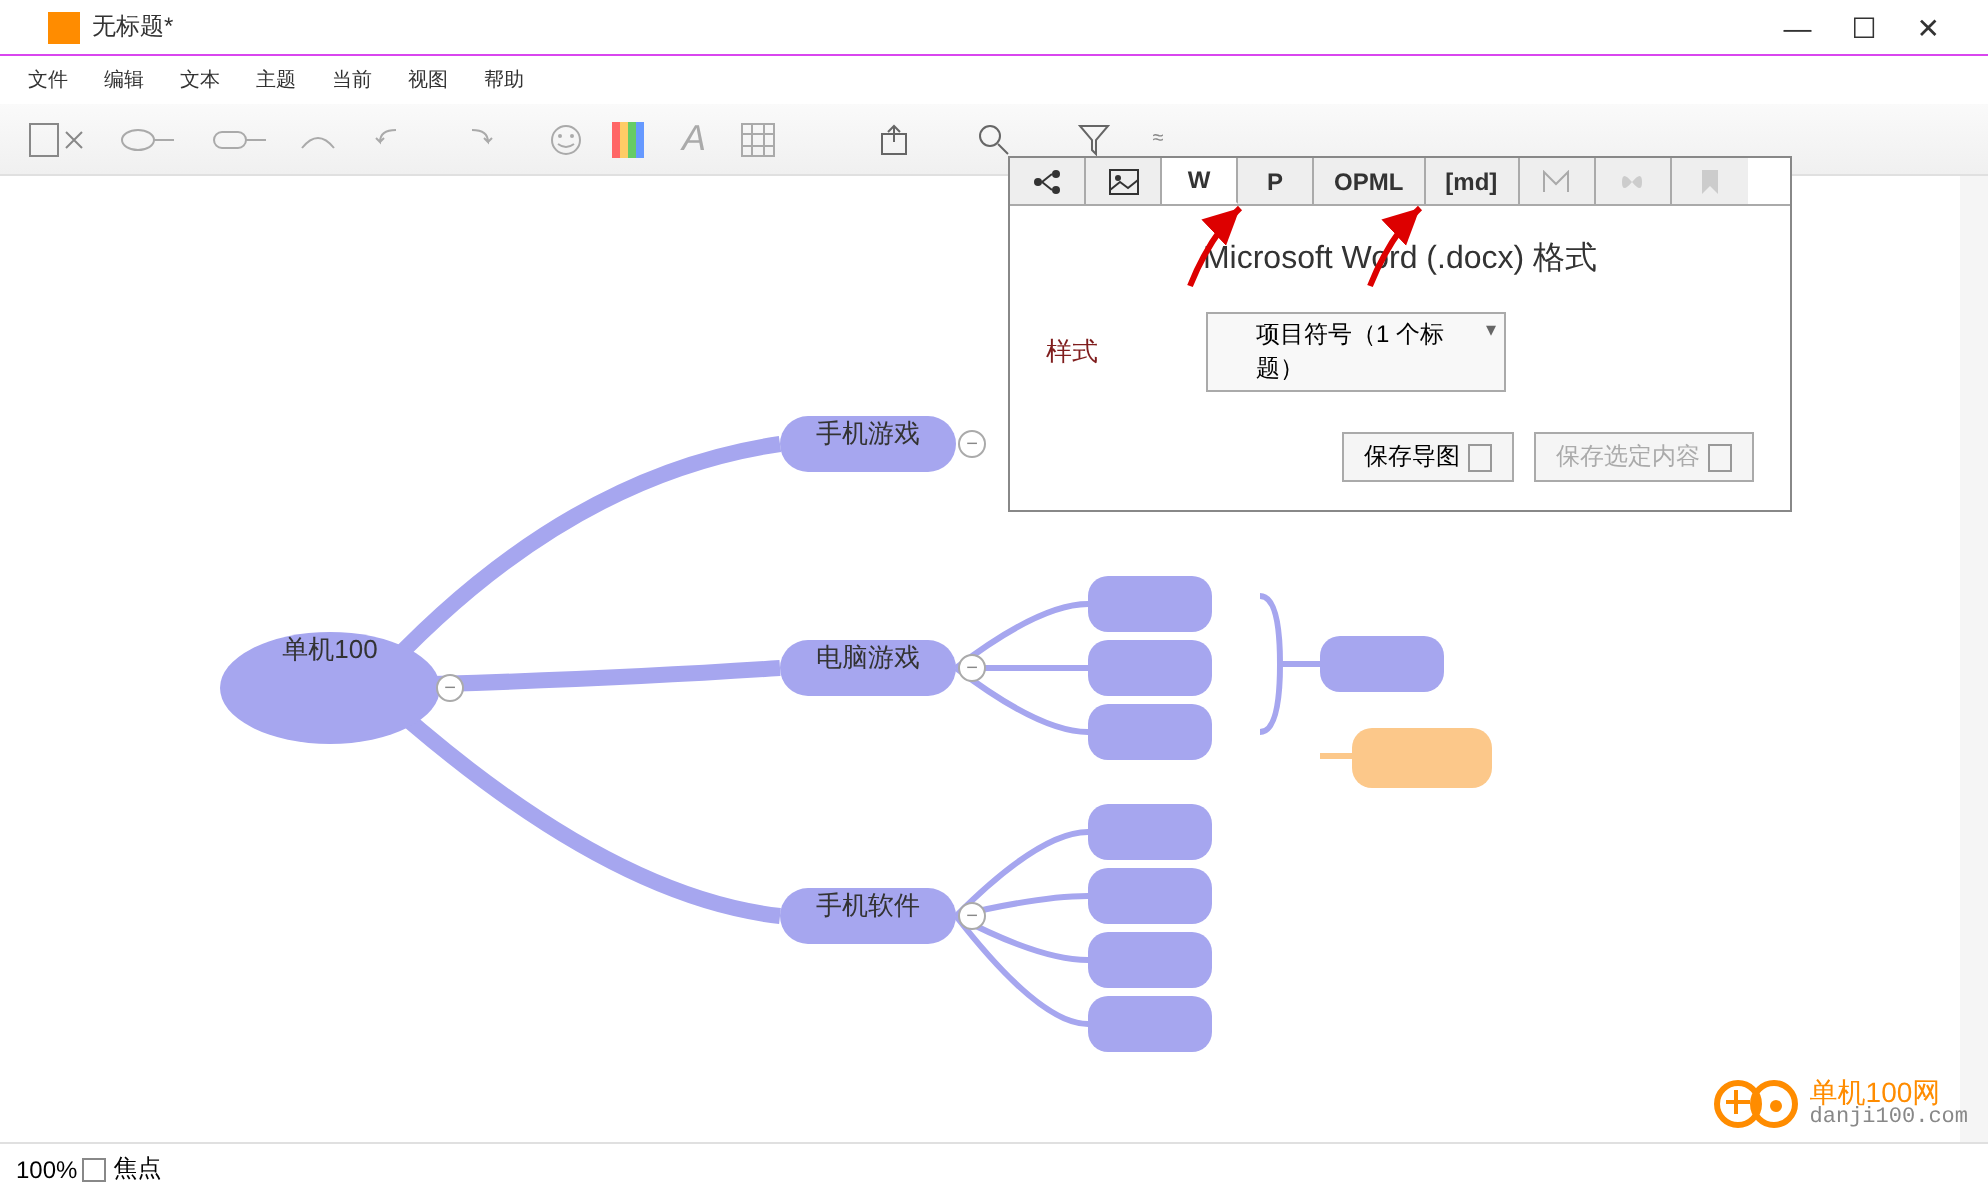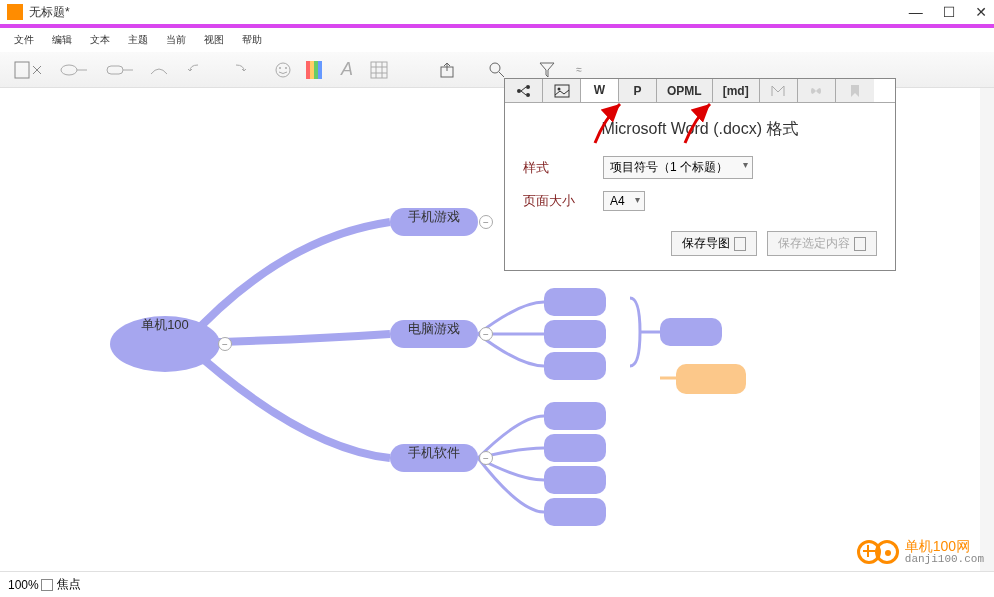--- a/index.html
+++ b/index.html
@@ -1,17 +1,17 @@
 <!DOCTYPE html>
 <html><head>
 <meta charset="utf-8">
 <style>
 * { margin: 0; padding: 0; box-sizing: border-box; font-family: "Microsoft YaHei", sans-serif; }
 body { width: 994px; height: 597px; background: #fff; overflow: hidden; position: relative; font-size: 13px; }
-.titlebar { height: 28px; display: flex; align-items: center; padding: 0 7px; background: #fff; border-bottom: 4px solid #d946ef; }
+.titlebar { height: 28px; display: flex; align-items: center; padding: 0 24px; background: #fff; border-bottom: 1px solid #d946ef; }
 .titlebar .app-icon { width: 16px; height: 16px; background: #ff8c00; margin-right: 6px; }
 .titlebar .title { flex: 1; font-size: 12px; color: #333; }
 .winbtns { display: flex; gap: 20px; }
 .winbtns span { cursor: default; font-size: 14px; color: #333; }
 .menubar { height: 24px; display: flex; align-items: center; padding: 0 6px; gap: 2px; background: #fff; }
 .menubar .m { padding: 2px 8px; font-size: 10px; color: #333; }
 .toolbar { height: 36px; display: flex; align-items: center; padding: 0 8px; gap: 6px; background: linear-gradient(#fafafa,#f0f0f0); border-bottom: 1px solid #e0e0e0; }
 .tb { width: 26px; height: 26px; display: flex; align-items: center; justify-content: center; color: #888; }
 .tb.wide { width: 40px; }
 .canvas-area { position: absolute; top: 88px; left: 0; right: 14px; bottom: 26px; background: #fff; overflow: hidden; }
@@ -25,21 +25,21 @@
 .minus { position: absolute; width: 14px; height: 14px; border: 1px solid #aaa; border-radius: 50%; background: #fff; display: flex; align-items: center; justify-content: center; font-size: 10px; color: #888; }
 .export-panel { position: absolute; top: 78px; left: 504px; width: 392px; background: #fff; border: 1px solid #888; }
 .ep-tabs { display: flex; height: 24px; border-bottom: 1px solid #aaa; }
 .ep-tab { flex: 0 0 auto; padding: 0 10px; display: flex; align-items: center; justify-content: center; font-size: 12px; font-weight: bold; color: #333; border-right: 1px solid #aaa; background: #eee; min-width: 38px; }
 .ep-tab.active { background: #fff; border-bottom: 1px solid #fff; position: relative; top: 0; }
 .ep-tab.dim { color: #aaa; }
 .ep-body { padding: 16px 18px 14px; }
 .ep-title { font-size: 16px; color: #333; margin-bottom: 16px; text-align: center; }
 .ep-row { display: flex; align-items: center; margin-bottom: 12px; gap: 20px; }
 .ep-label { font-size: 13px; color: #7f1d1d; width: 60px; }
-.ep-select { border: 1px solid #aaa; background: #f8f8f8; padding: 2px 18px 2px 6px; font-size: 12px; position: relative; }
+.ep-select { border: 1px solid #aaa; background: #f8f8f8; padding: 2px 18px 2px 24px; font-size: 12px; position: relative; }
 .ep-select::after { content: "▾"; position: absolute; right: 4px; top: 2px; font-size: 10px; color: #666; }
 .ep-footer { display: flex; justify-content: flex-end; gap: 10px; margin-top: 20px; }
 .ep-btn { border: 1px solid #aaa; background: #f5f5f5; padding: 3px 10px; font-size: 12px; display: flex; align-items: center; gap: 4px; }
 .ep-btn.disabled { color: #aaa; }
 .doc-icn { width: 12px; height: 14px; border: 1px solid #999; display: inline-block; }
 .arrow { position: absolute; pointer-events: none; }
 .watermark { position: absolute; right: 10px; bottom: 32px; display: flex; align-items: center; gap: 6px; }
 .wm-ic { display: flex; }
 .wm-c { width: 24px; height: 24px; border-radius: 50%; border: 3px solid #ff8c00; margin-left: -6px; }
 .wm-txt { font-size: 14px; font-weight: normal; color: #ff8c00; line-height: 1; }
@@ -244,24 +244,20 @@
         <svg width="12" height="14">
           <path d="M2 1 L10 1 L10 13 L6 9 L2 13 Z" fill="#ccc"></path>
         </svg>
       </div>
   </div>
   <div class="ep-body">
     <div class="ep-title">Microsoft Word (.docx) 格式</div>
     <div class="ep-row">
       <div class="ep-label">样式</div>
       <div class="ep-select" style="width:150px;"><span>项目符号（1 个标题）</span></div>
-    </div>
-    <div class="ep-row">
-      <div class="ep-label">页面大小</div>
-      <div class="ep-select" style="width:42px;"><span>A4</span></div>
     </div>
     <div class="ep-footer">
       <div class="ep-btn">
           <span>保存导图</span>
           <span class="doc-icn"></span>
         </div>
       <div class="ep-btn disabled">
           <span>保存选定内容</span>
           <span class="doc-icn"></span>
         </div>

